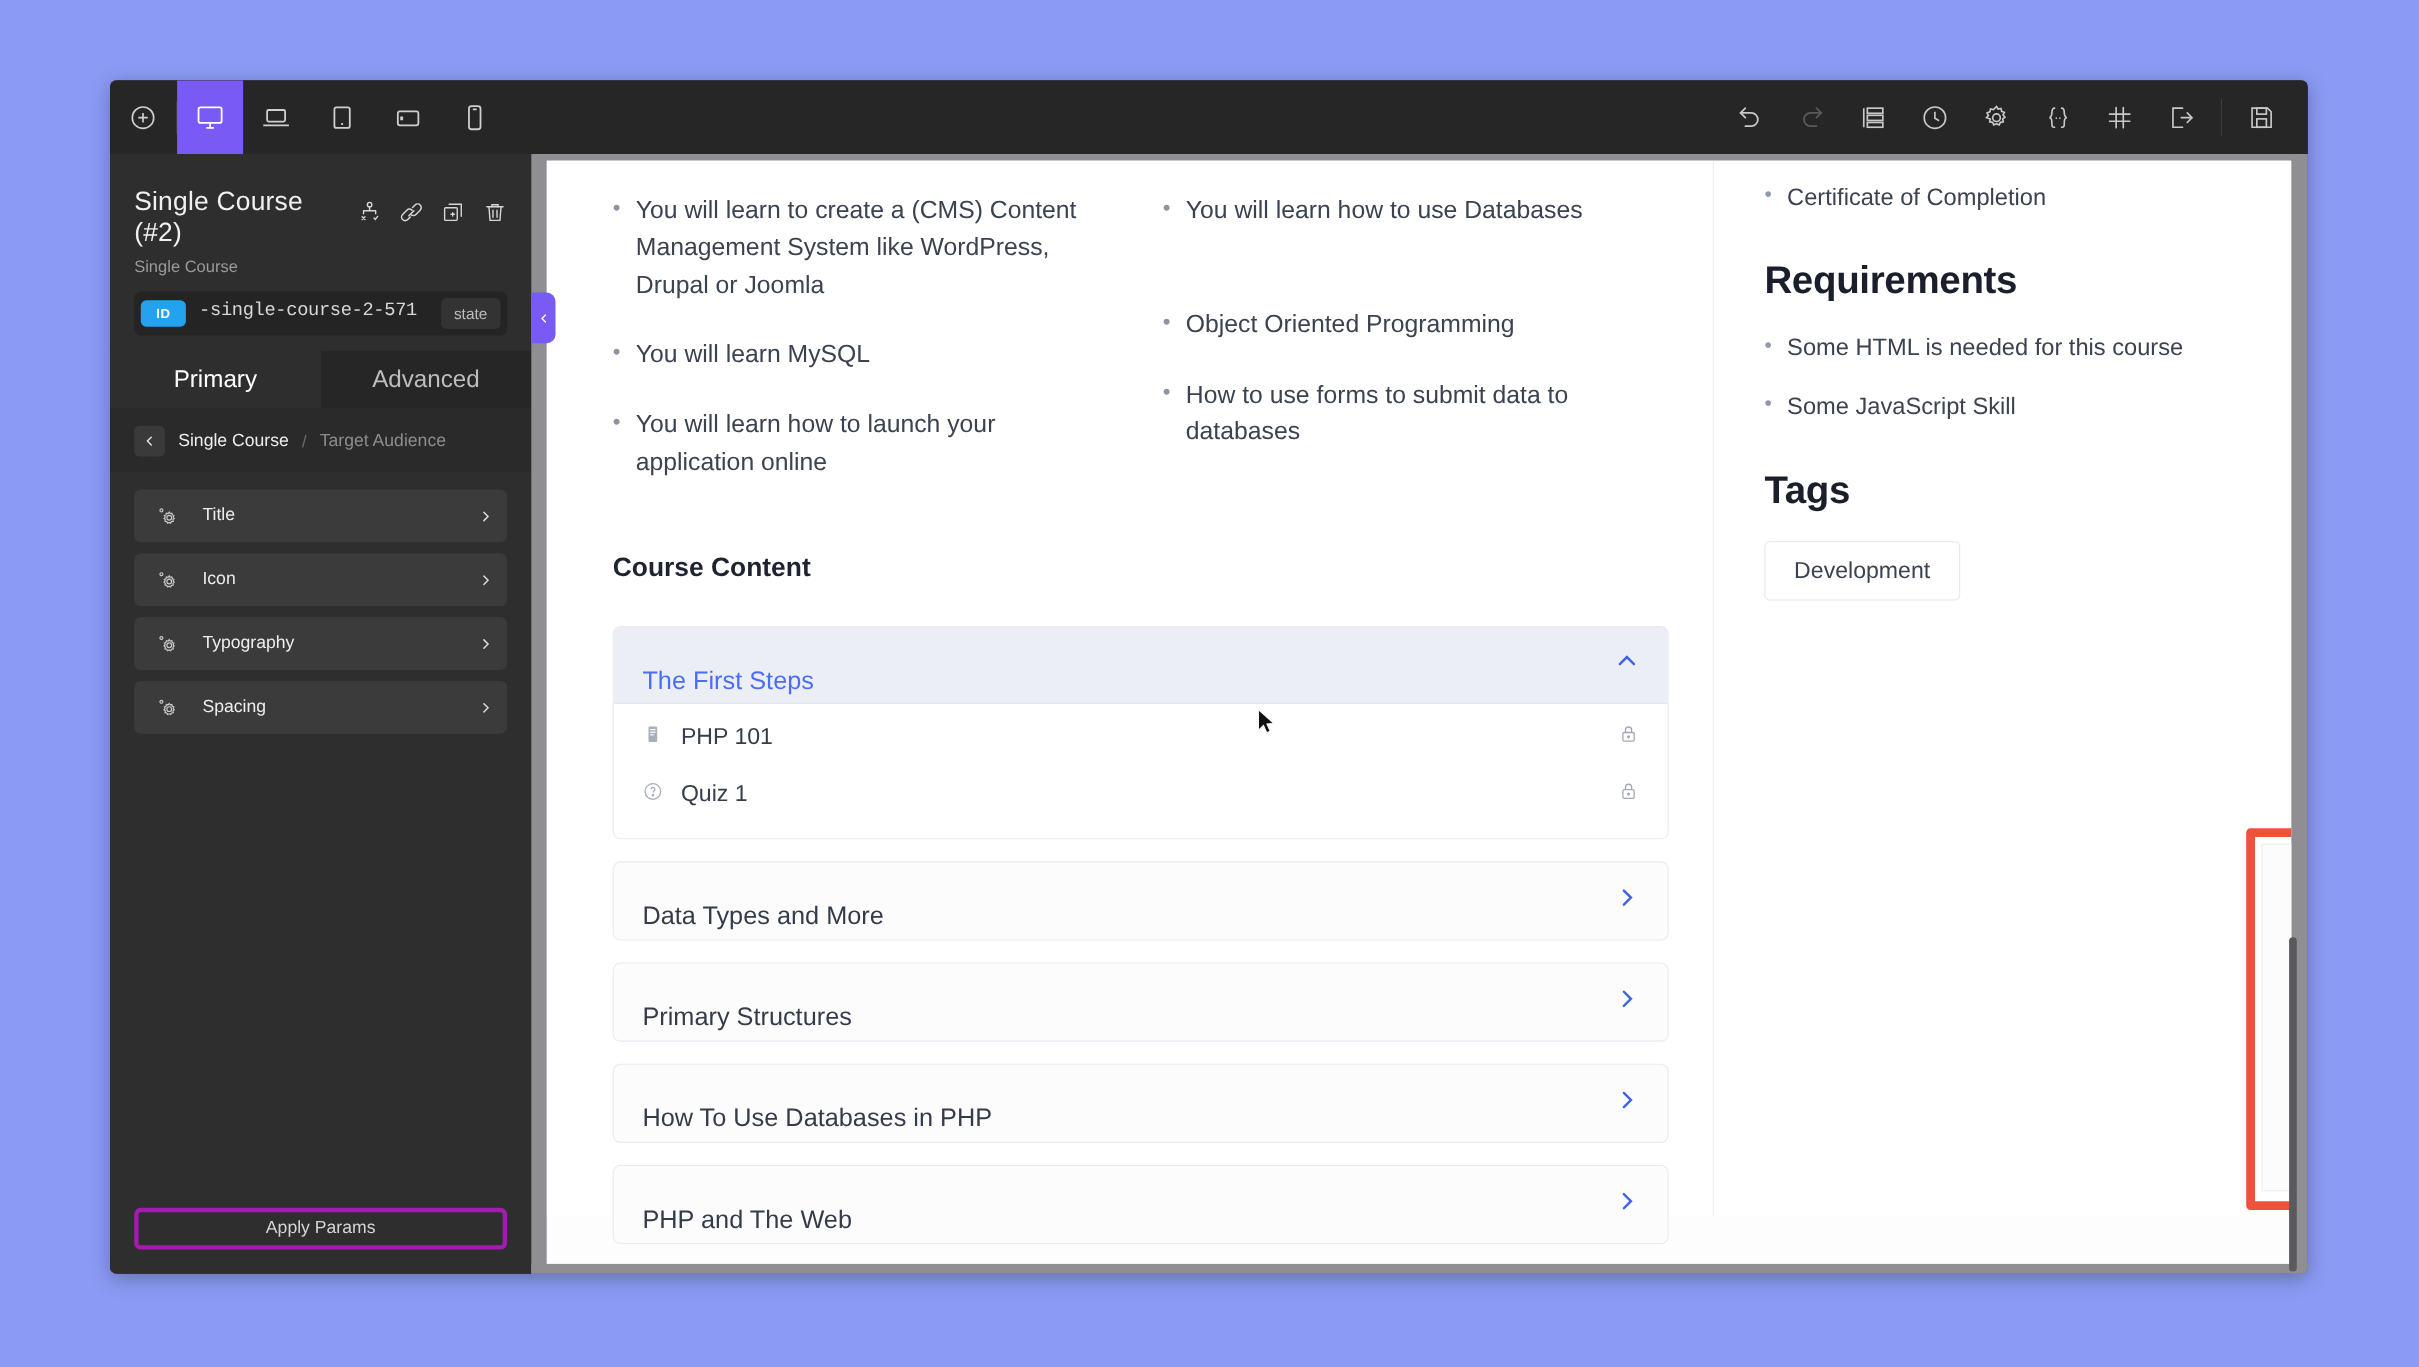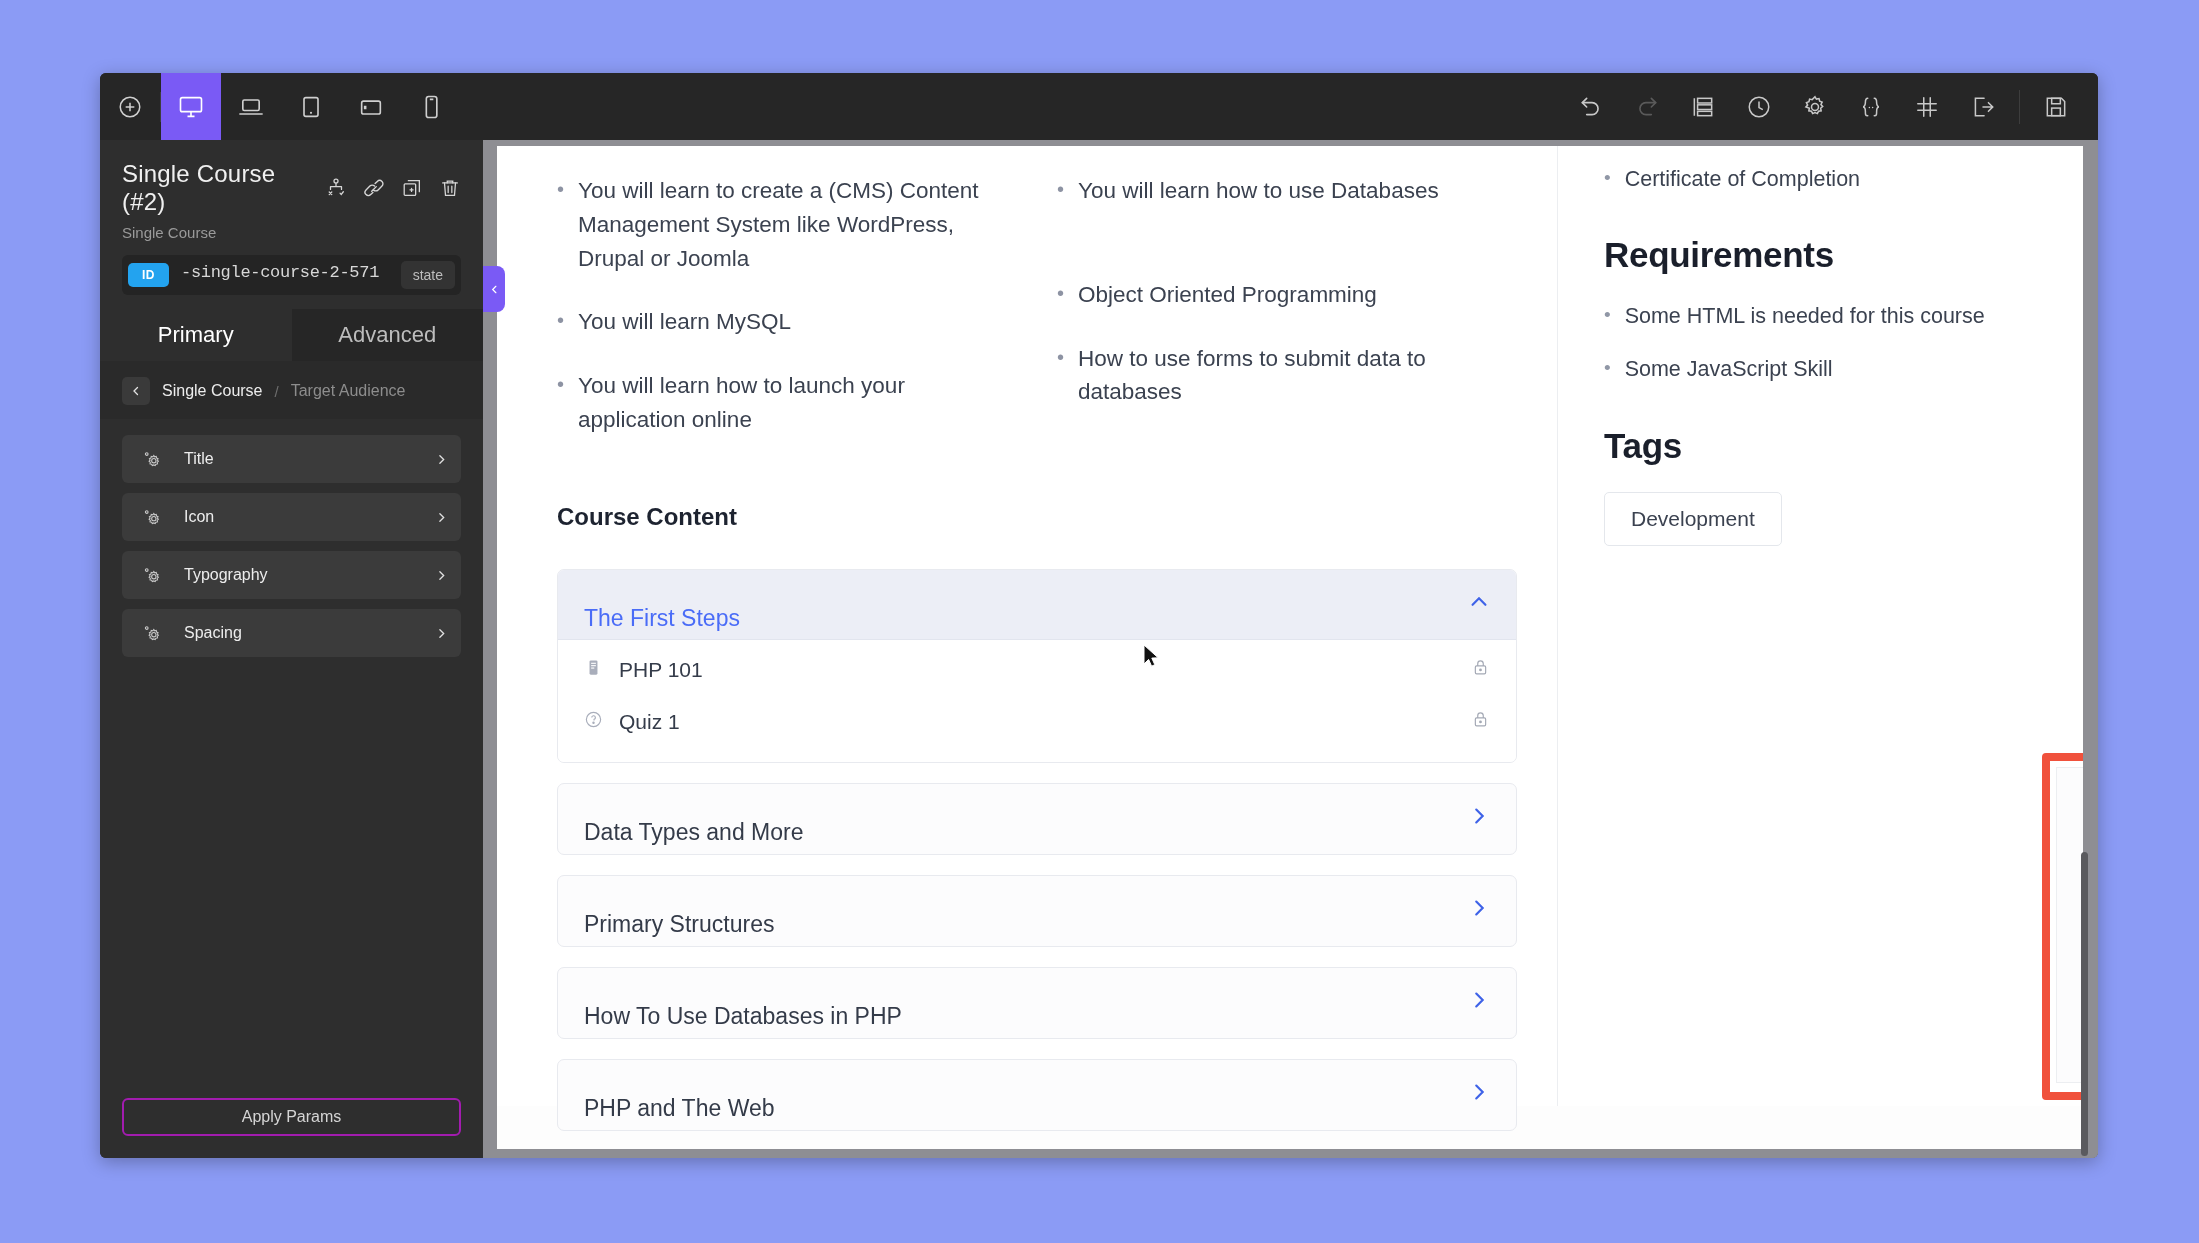--- a/index.html
+++ b/index.html
@@ -49,21 +49,21 @@
 
   
   #left-panel {
     position: absolute; left: 0; top: 67px;
     width: 383px; height: 1018px;
     background: #2e2e2e;
     display: flex; flex-direction: column;
   }
   #panel-head { padding: 20px 22px 14px 22px; }
   .panel-title-row { display: flex; align-items: center; justify-content: space-between; }
-  #panel-title { font-size: 24px; color: #f0f0f0; font-weight: 400; letter-spacing:.2px; }
+  #panel-title { font-size: 24px; color: #f0f0f0; font-weight: 400; letter-spacing:.2px;margin-top:10px; }
   .head-icons { display: flex; align-items: center; gap: 16px; }
   .head-icon { color: #d6d6d6; cursor: pointer; display:flex; }
   #panel-sub { font-size: 15px; color: #9a9a9a; margin-top: 8px; }
 
   #id-row {
     margin-top: 14px; height: 40px;
     background: #242424; border-radius: 6px;
     display: flex; align-items: center; padding: 0 6px;
     justify-content: space-between;
   }
@@ -110,21 +110,21 @@
   .nav-item {
     height: 48px; background: #3b3b3b; border-radius: 6px;
     display: flex; align-items: center; cursor: pointer;
   }
   .nav-gear { width: 62px; display: flex; align-items: center; justify-content: center; color: #c9c9c9; }
   .nav-label { flex: 1; font-size: 16px; color: #ededed; }
   .nav-chev { width: 40px; display: flex; align-items: center; justify-content: center; color: #e0e0e0; font-size: 16px; }
 
   #panel-foot { margin-top: auto; padding: 0 22px 22px 22px; }
   #apply-btn {
-    width: 100%; height: 38px; border: 2px solid #a21caf; background: transparent;
+    width: 100%; height: 38px; border: 4px solid #a21caf; background: transparent;
     border-radius: 6px; color: #d5d5d5; font-size: 16px; cursor: pointer;
     font-family: "Liberation Sans", sans-serif;
   }
 
   
   #canvas-wrap {
     position: absolute; left: 383px; top: 67px;
     width: 1615px; height: 1018px;
     background: #8e8e93;
   }

